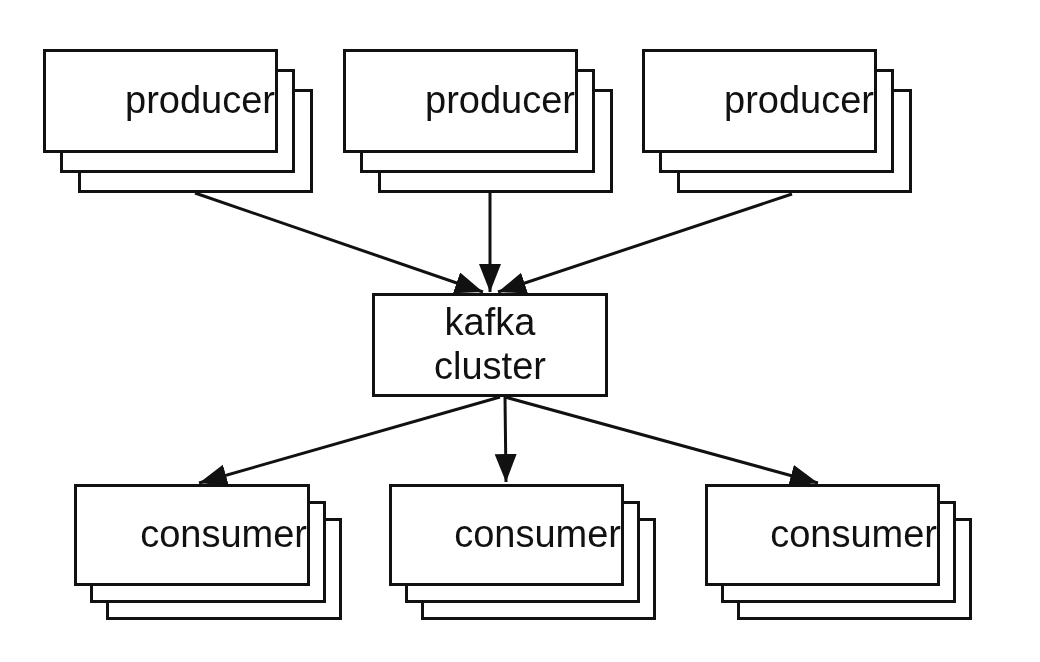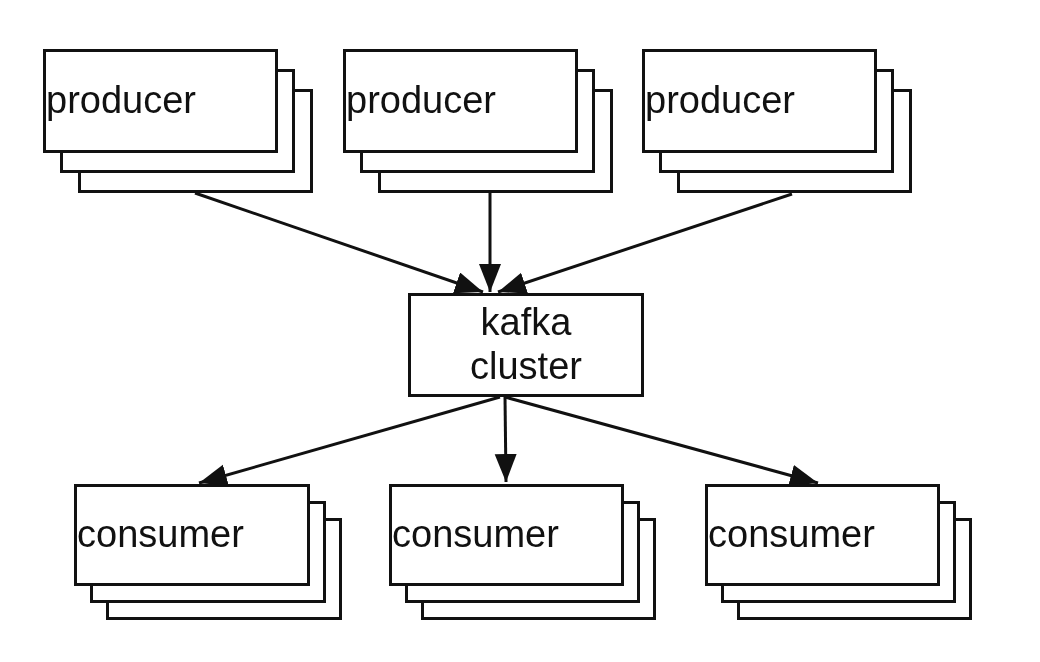--- a/index.html
+++ b/index.html
@@ -30,39 +30,38 @@
   .stack.prod .l2 { left: 17px; top: 20px; }
   .stack.prod .l3 { left: 35px; top: 40px; }
   
   .stack.cons .l2 { left: 16px; top: 17px; }
   .stack.cons .l3 { left: 32px; top: 34px; }
   .layer.front {
     left: 0;
     top: 0;
     display: flex;
     align-items: center;
-    justify-content: flex-start;
+    justify-content: flex-end;
   }
   .node-label {
     font-size: 38px;
     color: #111111;
     line-height: 1.15;
     text-align: center;
     white-space: pre-line;
     letter-spacing: 0px;
   }
   .single-box {
     position: absolute;
     box-sizing: border-box;
     background: #ffffff;
     border: 3px solid #111111;
     display: flex;
     align-items: center;
     justify-content: center;
-    margin-left: 36px;
   }
   .edges {
     position: absolute;
     left: 0;
     top: 0;
     pointer-events: none;
   }
   .edges line {
     stroke: #111111;
     stroke-width: 3;

